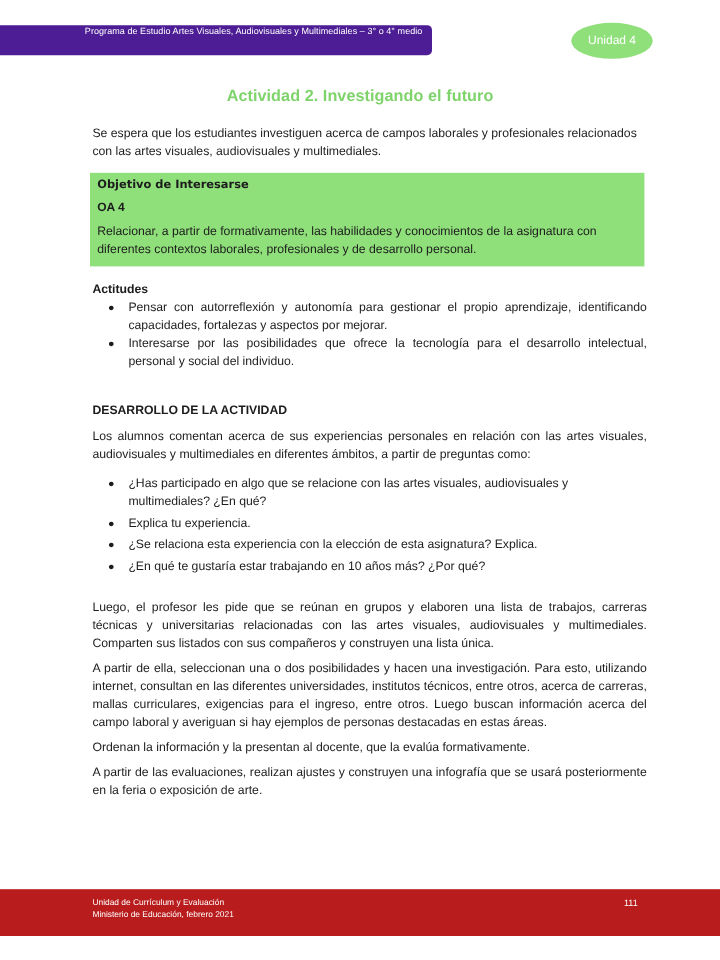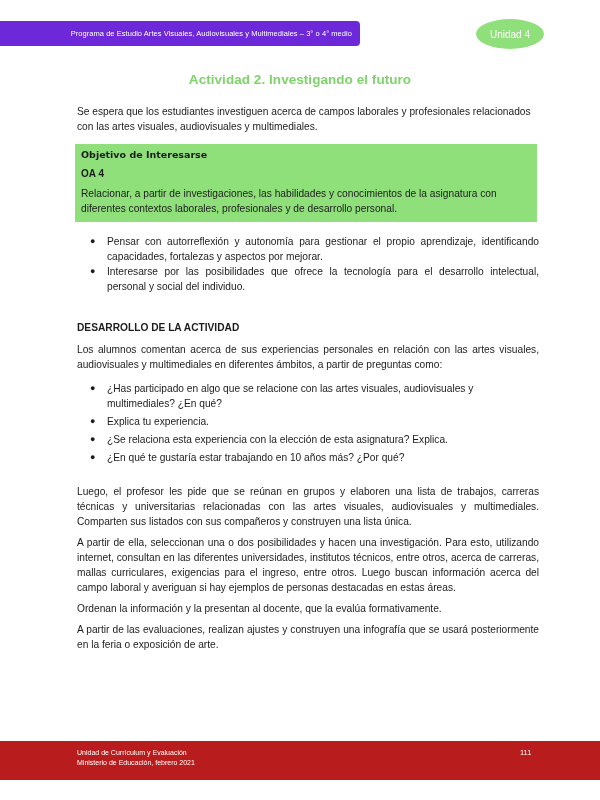--- a/index.html
+++ b/index.html
@@ -14,24 +14,23 @@
       overflow: hidden;
       font-family: "Liberation Sans", sans-serif;
       color: #1a1a1a;
     }
     .header-bar {
       position: absolute;
       left: 0;
       top: 21px;
       width: 360px;
       height: 25px;
-      background: #6d28d9;
+      background: #4c1d95;
       border-radius: 0 4px 4px 0;
       display: flex;
-      align-items: center;
       justify-content: flex-end;
       padding-right: 8px;
       box-sizing: border-box;
     }
     .header-text {
       color: #ffffff;
       font-size: 7.5px;
       letter-spacing: 0.05px;
       white-space: nowrap;
     }
@@ -182,24 +181,25 @@
 
 <div class="content">
 
   <section>
     <p class="para">Se espera que los estudiantes investiguen acerca de campos laborales y profesionales relacionados con las artes visuales, audiovisuales y multimediales.</p>
   </section>
 
   <div class="objective-box">
     <p class="obj-title">Objetivo de Interesarse</p>
     <p class="oa-code">OA 4</p>
-    <p class="oa-text">Relacionar, a partir de investigaciones, las habilidades y conocimientos de la asignatura con diferentes contextos laborales, profesionales y de desarrollo personal.</p>
+    <p class="oa-text">Relacionar, a partir de formativamente, las habilidades y conocimientos de la asignatura con diferentes contextos laborales, profesionales y de desarrollo personal.</p>
   </div>
 
   <section class="attitudes">
+    <p class="section-heading">Actitudes</p>
     <ul class="bullets">
       <li class="justify">
         <span class="bullet">●</span>
         <span>Pensar con autorreflexión y autonomía para gestionar el propio aprendizaje, identificando capacidades, fortalezas y aspectos por mejorar.</span>
       </li>
       <li class="justify">
         <span class="bullet">●</span>
         <span>Interesarse por las posibilidades que ofrece la tecnología para el desarrollo intelectual, personal y social del individuo.</span>
       </li>
     </ul>

